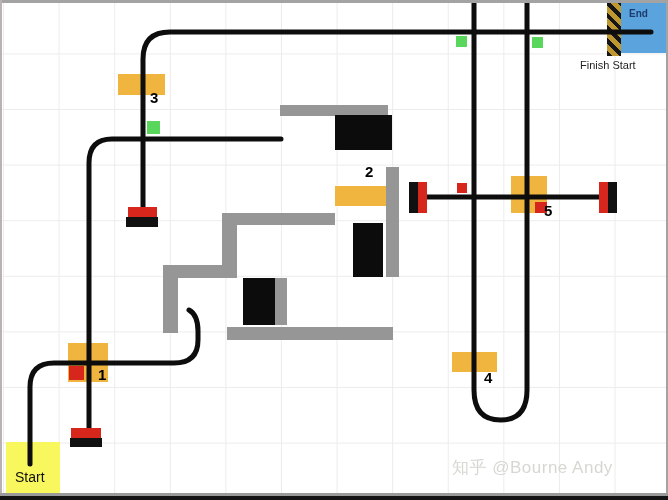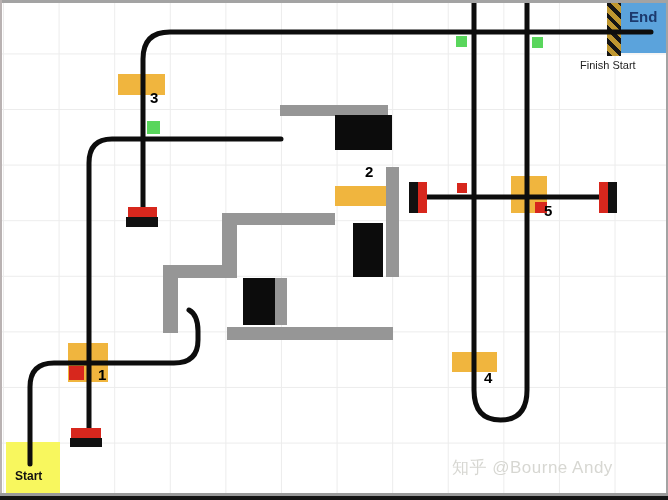--- a/index.html
+++ b/index.html
@@ -19,22 +19,22 @@
   .red{position:absolute;background:#d7271d;}
   .green{position:absolute;background:#59d65c;}
   .blackbar{position:absolute;background:#111;}
   .cp-label{position:absolute;font-size:15px;font-weight:bold;color:#000;line-height:1;}
   #tracks{position:absolute;left:0;top:0;}
   #tracks path{fill:none;stroke:#0d0d0d;stroke-width:5;stroke-linecap:round;}
   #start-zone{left:6px;top:442px;width:54px;height:54px;background:#f8f75e;}
   #end-zone{left:620px;top:0;width:48px;height:53px;background:#5ba3dc;}
   #finish-hatch{left:607px;top:0;width:14px;height:56px;
     background:repeating-linear-gradient(45deg,#151515 0 4px,#bf9730 4px 9px);}
-  #start-label{left:15px;top:469px;font-size:12px;font-weight:700;color:#111;}
-  #end-label{left:629px;top:8px;font-size:15px;font-weight:bold;color:#1c3a6e;}
+  #start-label{left:15px;top:469px;font-size:14px;font-weight:400;color:#111;}
+  #end-label{left:629px;top:8px;font-size:10px;font-weight:bold;color:#1c3a6e;}
   #finish-line-label{left:580px;top:59px;font-size:11px;color:#1f1f1f;}
   #watermark{left:452px;top:456px;font-size:17px;color:#d7d7d2;letter-spacing:.5px;white-space:nowrap;}
   .border{position:absolute;}
 </style>
 </head>
 <body>
 
 <div id="scene">
 
   <div class="wall" style="left:280px;top:105px;width:108px;height:11px"></div>

